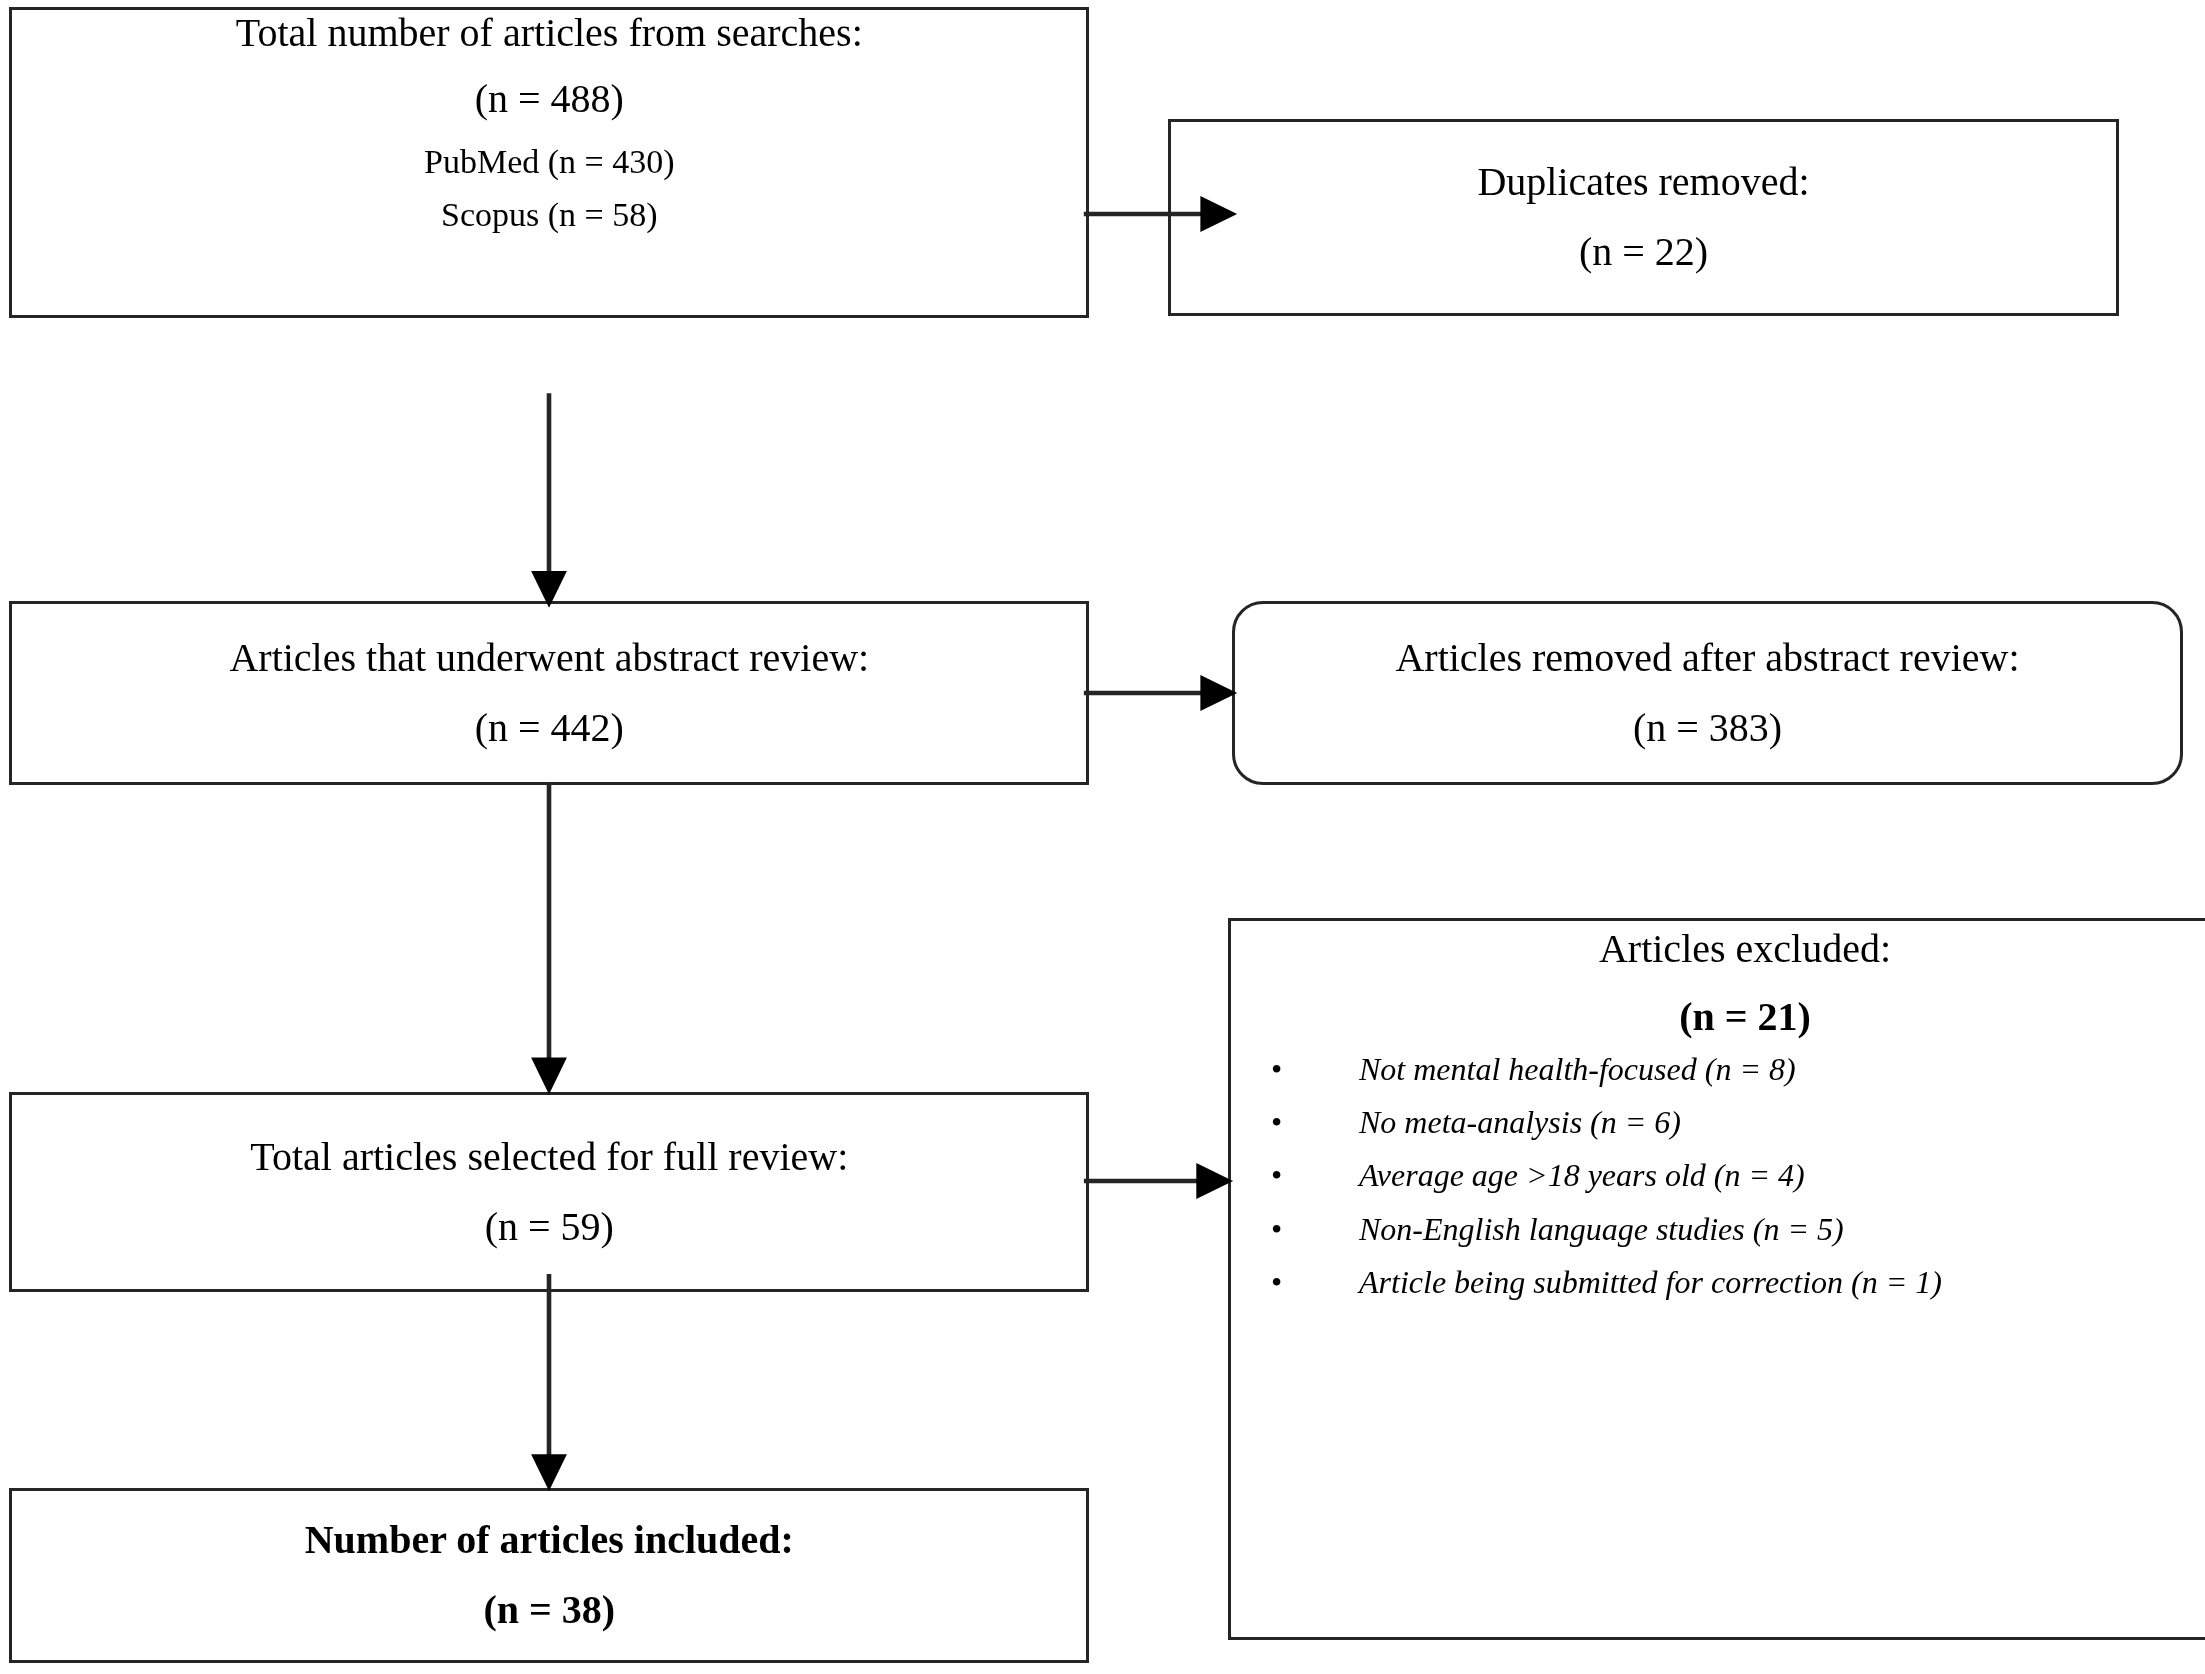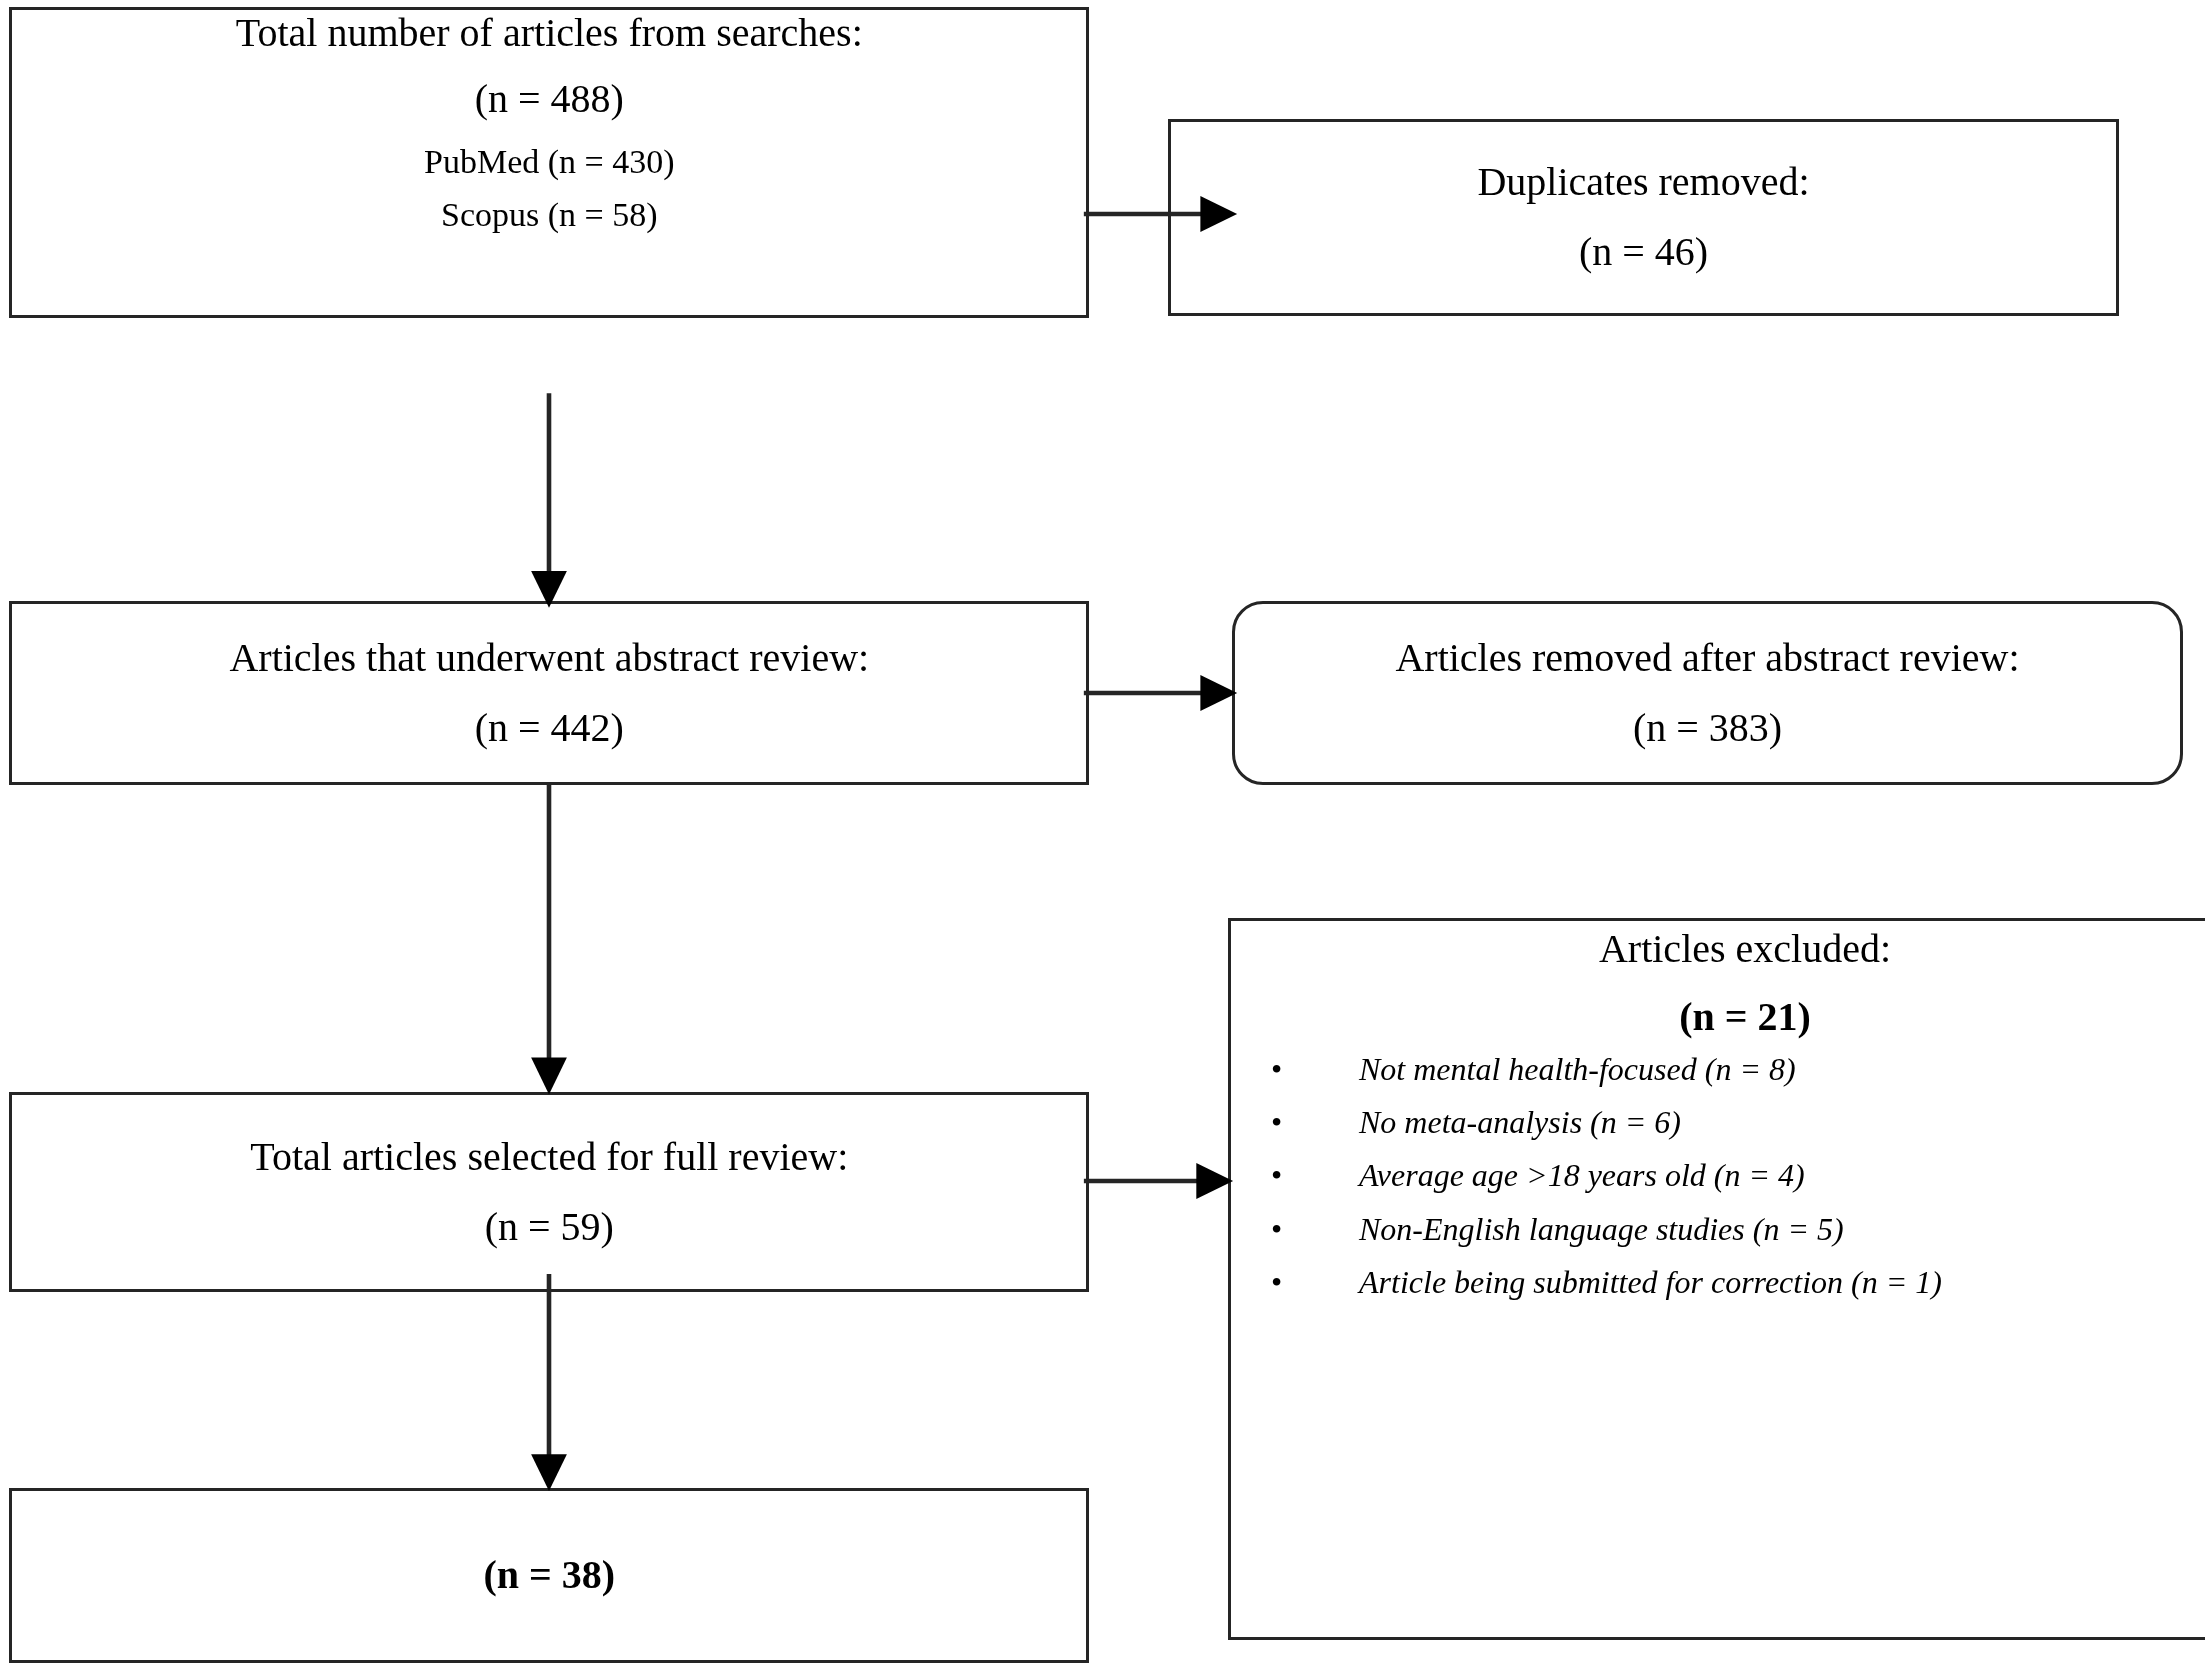--- a/index.html
+++ b/index.html
@@ -156,21 +156,21 @@
 
   <div class="node" id="box-searches">
     <span class="node-line title">Total number of articles from searches:</span>
     <span class="node-line count">(n = 488)</span>
     <span class="node-line small src">PubMed (n = 430)</span>
     <span class="node-line small src">Scopus  (n = 58)</span>
   </div>
 
   <div class="node" id="box-duplicates">
     <span class="node-line title">Duplicates removed:</span>
-    <span class="node-line count">(n = 46)</span>
+    <span class="node-line count">(n = 22)</span>
   </div>
 
   <div class="node" id="box-abstract-review">
     <span class="node-line title">Articles that underwent abstract review:</span>
     <span class="node-line count">(n = 442)</span>
   </div>
 
   <div class="node" id="box-removed-abstract">
     <span class="node-line title">Articles removed after abstract review:</span>
     <span class="node-line count">(n = 383)</span>
@@ -202,20 +202,21 @@
         <span class="bullet-text">Non-English language studies (n = 5)</span>
       </li>
       <li class="bullet-item">
         <span class="bullet-marker">•</span>
         <span class="bullet-text">Article being submitted for correction (n = 1)</span>
       </li>
     </ul>
   </div>
 
   <div class="node bold" id="box-included">
+    <span class="node-line title">Number of articles included:</span>
     <span class="node-line count">(n = 38)</span>
   </div>
 
   <div class="conn" style="left:1083px; top:191px;">
     <svg width="155" height="46" viewBox="0 0 300 90">
       <line x1="0" y1="45" x2="232" y2="45" stroke="#252525" stroke-width="9"></line>
       <polygon points="228,10 300,45 228,80" fill="#000000"></polygon>
     </svg>
   </div>
 

